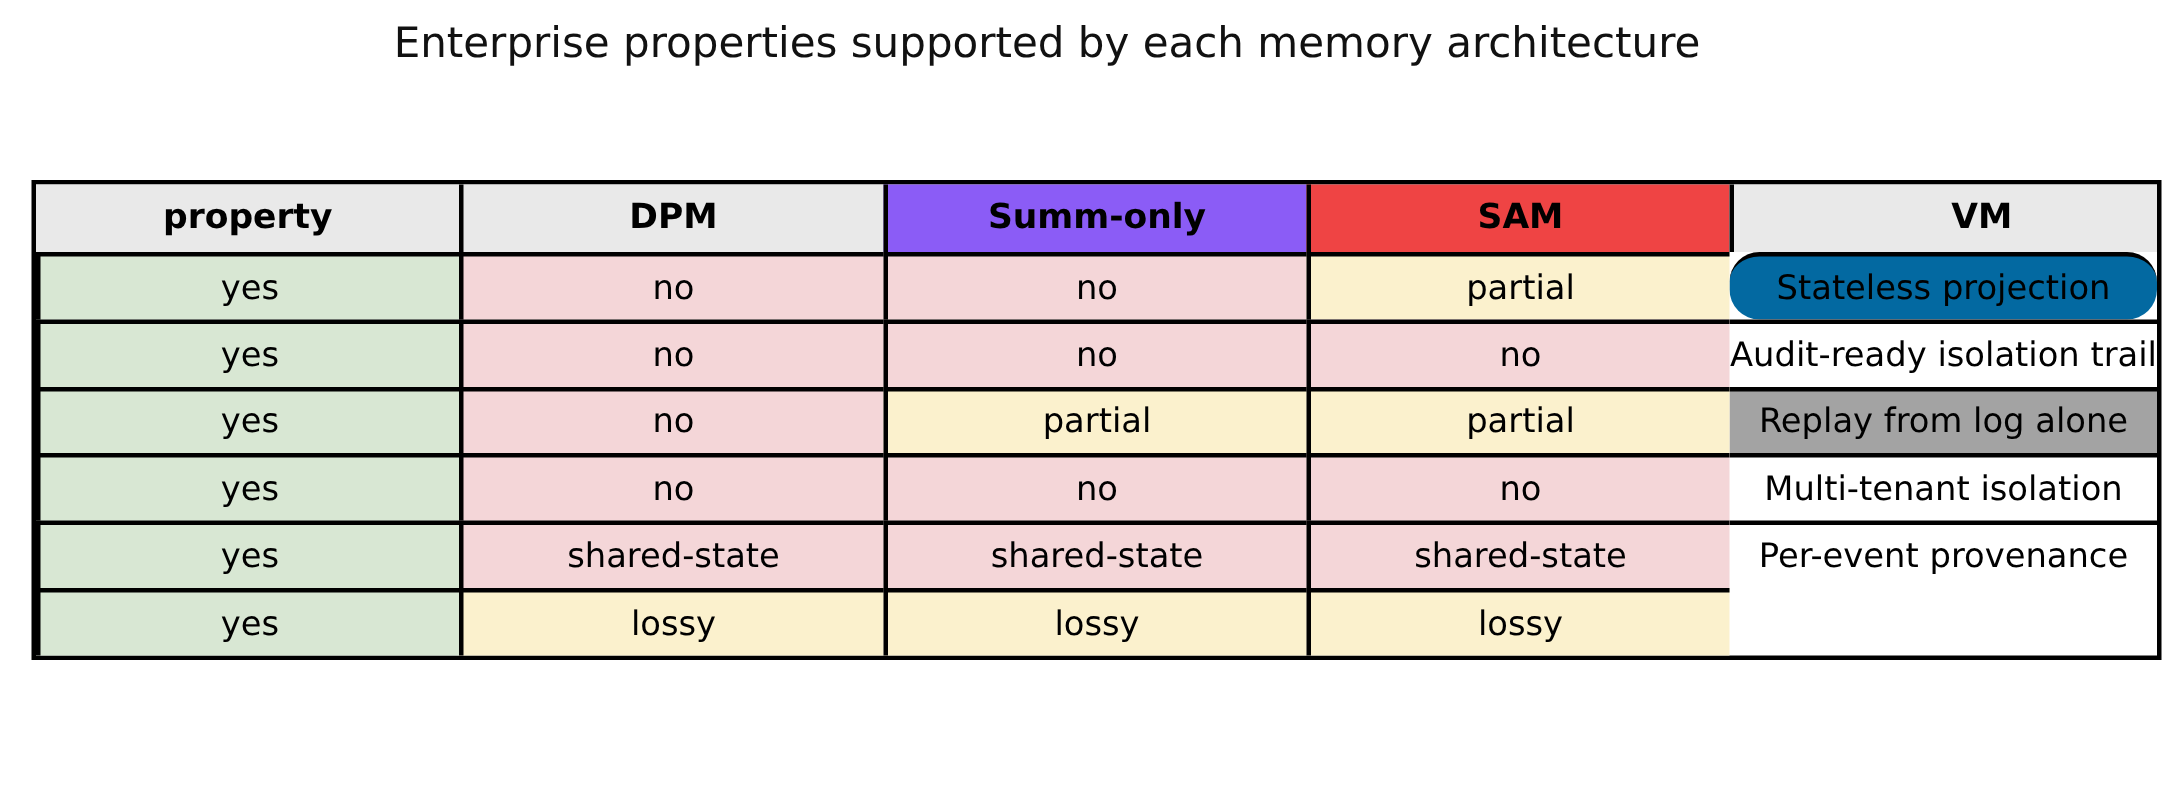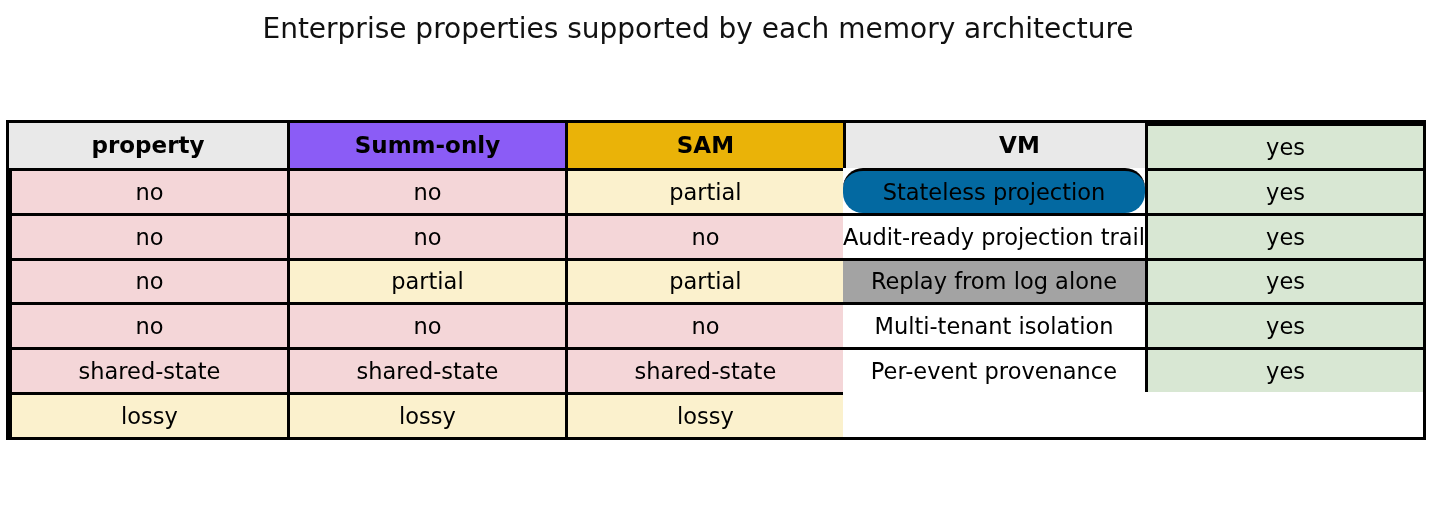--- a/index.html
+++ b/index.html
@@ -18,21 +18,21 @@
     top: 12px;
     width: 1396px;
     text-align: center;
     font-size: 28px;
     line-height: 34px;
     color: #111111;
     white-space: nowrap;
   }
   .tbl {
     position: absolute;
-    left: 6px;
+    left: 21px;
     top: 120px;
     width: 1420px;
     height: 320px;
     box-sizing: border-box;
     border: 3px solid #000000;
     display: grid;
     grid-template-columns: repeat(5, 1fr);
     grid-template-rows: repeat(7, 1fr);
     background: #ffffff;
   }
@@ -56,39 +56,40 @@
   .prop span { white-space: nowrap; }
 </style>
 </head>
 <body>
 
 <div class="title">Enterprise properties supported by each memory architecture</div>
 
 <div class="tbl">
 
   <div class="cell hdr" style="background-color: rgb(233, 233, 233);">property</div>
+  <div class="cell hdr bl" style="background-color: rgb(233, 233, 233);">DPM</div>
   <div class="cell hdr bl" style="background-color: #8b5cf6;">Summ-only</div>
-  <div class="cell hdr bl" style="background-color: #eab308;">SAM</div>
+  <div class="cell hdr bl" style="background-color: #ef4444;">SAM</div>
   <div class="cell hdr bl" style="background-color: rgb(233, 233, 233); padding-left: 48px;">VM</div>
 
   <div class="cell val bt bl" style="background-color: rgb(216, 231, 211);">yes</div>
   <div class="cell val bt bl" style="background-color: rgb(244, 214, 216);">no</div>
   <div class="cell val bt bl" style="background-color: rgb(244, 214, 216);">no</div>
   <div class="cell val bt bl" style="background-color: rgb(251, 241, 205);">partial</div>
 
   <div class="cell prop bt" style="background-color: #0369a1; border-radius: 20px;">
       <span>Stateless projection</span>
     </div>
   <div class="cell val bt bl" style="background-color: rgb(216, 231, 211);">yes</div>
   <div class="cell val bt bl" style="background-color: rgb(244, 214, 216);">no</div>
   <div class="cell val bt bl" style="background-color: rgb(244, 214, 216);">no</div>
   <div class="cell val bt bl" style="background-color: rgb(244, 214, 216);">no</div>
 
   <div class="cell prop bt" style="background-color: rgb(255, 255, 255);">
-      <span>Audit-ready projection trail</span>
+      <span>Audit-ready isolation trail</span>
     </div>
   <div class="cell val bt bl" style="background-color: rgb(216, 231, 211);">yes</div>
   <div class="cell val bt bl" style="background-color: rgb(244, 214, 216);">no</div>
   <div class="cell val bt bl" style="background-color: rgb(251, 241, 205);">partial</div>
   <div class="cell val bt bl" style="background-color: rgb(251, 241, 205);">partial</div>
 
   <div class="cell prop bt" style="background-color: #a3a3a3;">
       <span>Replay from log alone</span>
     </div>
   <div class="cell val bt bl" style="background-color: rgb(216, 231, 211);">yes</div>

